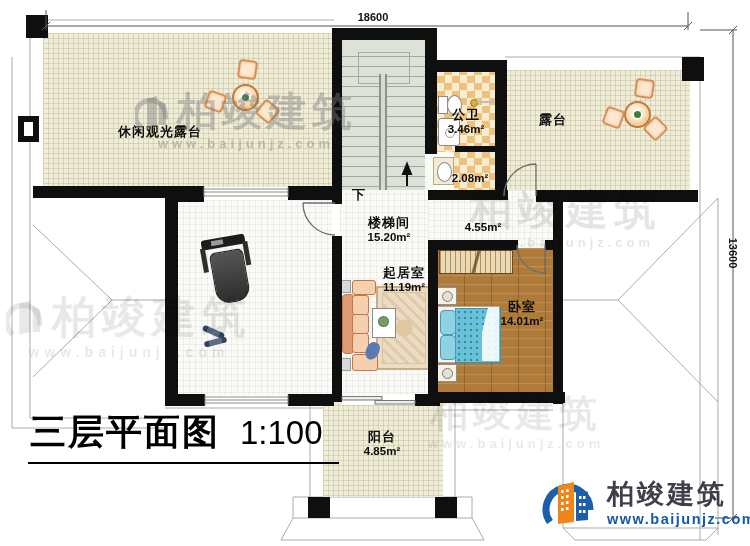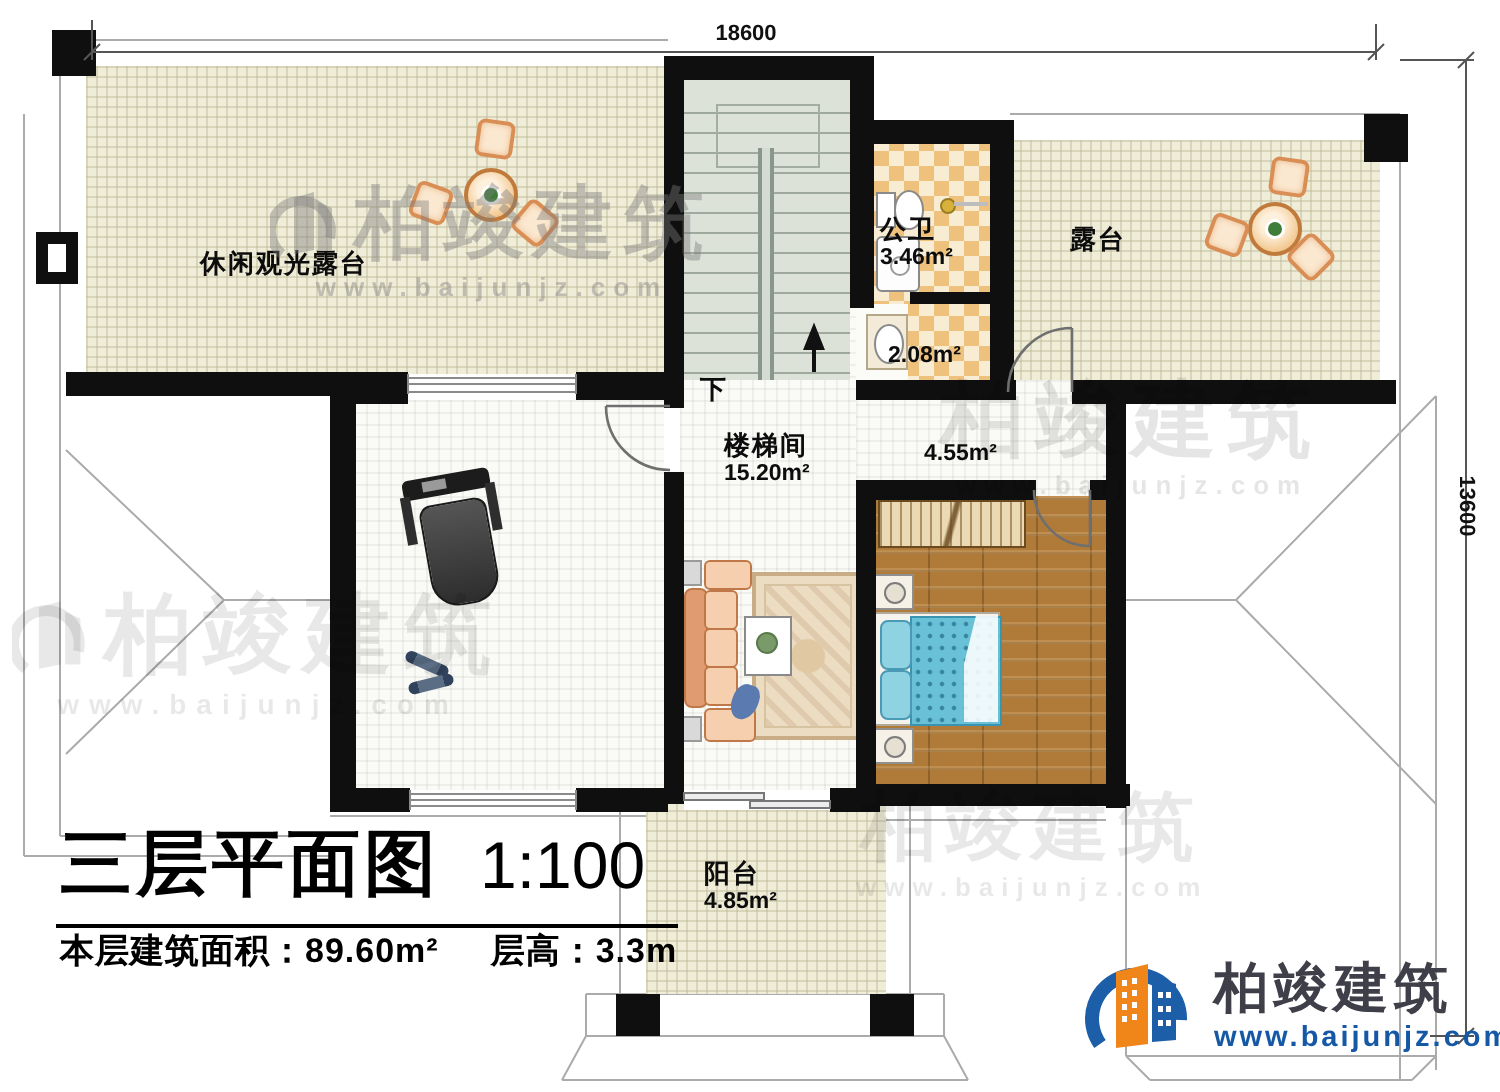--- a/index.html
+++ b/index.html
@@ -29,21 +29,21 @@
   .treads{background:repeating-linear-gradient(180deg,#9fa99d 0 1px,transparent 1px 10px);z-index:5;}
   .landing{border:1px solid #a3ada1;z-index:5;}
   .rail{background:#d4dbd2;border-left:2px solid #8b968a;border-right:2px solid #8b968a;z-index:6;box-sizing:border-box;}
   
   .furn{position:absolute;z-index:8;}
   .chair{width:19px;height:19px;border-radius:4px;background:#fbe8d0;border:2px solid #d98e55;box-sizing:border-box;box-shadow:inset 0 0 3px #e8b98b;}
   .rtable{border-radius:50%;background:radial-gradient(circle at 45% 40%,#fdf0dc 0 30%,#f3c992 70%,#e7a760);border:2px solid #bf7a3c;box-sizing:border-box;display:flex;align-items:center;justify-content:center;}
   .rtable i{width:7px;height:7px;border-radius:50%;background:#3f7d3b;box-shadow:0 0 0 1.5px #fff,1px -1px 0 #b8452f;}
   .ns{background:#f6f1e6;border:1px solid #8f8f8f;box-sizing:border-box;display:flex;align-items:center;justify-content:center;}
   .ns i{width:9px;height:9px;border-radius:50%;border:1.5px solid #7c7c7c;background:#e6e0d2;}
-  .lbl{position:absolute;z-index:30;color:#0c0c0c;line-height:1.12;}
+  .lbl{position:absolute;z-index:30;text-align:center;color:#0c0c0c;line-height:1.12;}
   .lbl .nm{font-size:13px;font-weight:700;letter-spacing:1px;white-space:nowrap;}
   .lbl .ar{font-size:11.5px;font-weight:700;white-space:nowrap;}
   .dimtxt{position:absolute;z-index:31;font-size:11px;font-weight:700;color:#111;background:#fff;text-align:center;}
   .wm{position:absolute;z-index:40;pointer-events:none;display:flex;flex-direction:column;align-items:center;}
   .wm .row{display:flex;align-items:center;gap:6px;}
   .wm .wm-name{font-weight:700;white-space:nowrap;}
   .wm .wm-url{font-weight:700;white-space:nowrap;margin-top:-3px;}
   .titleblock{position:absolute;left:28px;top:408px;z-index:45;border-bottom:2px solid #000;padding:0 16px 5px 2px;display:flex;align-items:baseline;}
   .titleblock .t1{font-size:36px;font-weight:700;letter-spacing:2px;color:#000;}
   .titleblock .t2{font-size:33px;font-weight:500;margin-left:20px;color:#000;}
@@ -228,20 +228,28 @@
   <div class="lbl" style="left:535px;top:113px;width:36px">
     <div class="nm">露台</div>
   </div>
   <div class="lbl" style="left:362px;top:216px;width:54px">
     <div class="nm">楼梯间</div>
     <div class="ar">15.20m²</div>
   </div>
   <div class="lbl" style="left:462px;top:221px;width:42px">
     <div class="ar">4.55m²</div>
   </div>
+  <div class="lbl" style="left:374px;top:266px;width:60px">
+    <div class="nm">起居室</div>
+    <div class="ar">11.19m²</div>
+  </div>
+  <div class="lbl" style="left:492px;top:300px;width:60px">
+    <div class="nm">卧室</div>
+    <div class="ar">14.01m²</div>
+  </div>
   <div class="lbl" style="left:352px;top:430px;width:60px">
     <div class="nm">阳台</div>
     <div class="ar">4.85m²</div>
   </div>
   <div class="lbl" style="left:350px;top:188px;width:18px">
     <div class="nm">下</div>
   </div>
 
   <div class="dimtxt" style="left:350px;top:11px;width:46px">18600</div>
   <div class="dimtxt" style="left:711px;top:247px;width:44px;background:transparent;transform:rotate(90deg)">13600</div>
@@ -273,23 +281,20 @@
     <span class="wm-url" style="font-size:14px;letter-spacing:5px">www.baijunjz.com</span>
   </div>
   <div class="wm" style="left:428px;top:388px;color:rgba(0,0,0,.09)">
     <span class="wm-name" style="font-size:38px;letter-spacing:5px">柏竣建筑</span>
     <span class="wm-url" style="font-size:13px;letter-spacing:4px">www.baijunjz.com</span>
   </div>
 
   <div class="titleblock">
     <span class="t1">三层平面图</span>
     <span class="t2">1:100</span>
-  </div>
-  <div class="subline">
-    <span>本层建筑面积：</span><span>89.60m²</span><span class="gap">层高：</span><span>3.3m</span>
   </div>
 
   <div class="brand">
     <svg width="62" height="56" viewBox="0 0 62 56">
       <path d="M12,46 A22,22 0 1 1 52,34" stroke="#1c5fa8" stroke-width="7" fill="none"></path>
       <polygon points="20,10 36,6 36,46 20,48" fill="#f08519"></polygon>
       <polygon points="38,12 50,16 50,44 38,45" fill="#1c5fa8"></polygon>
       <g fill="#ffffff">
         <rect x="23" y="14" width="2.5" height="3"></rect>
           <rect x="28" y="13" width="2.5" height="3"></rect>

